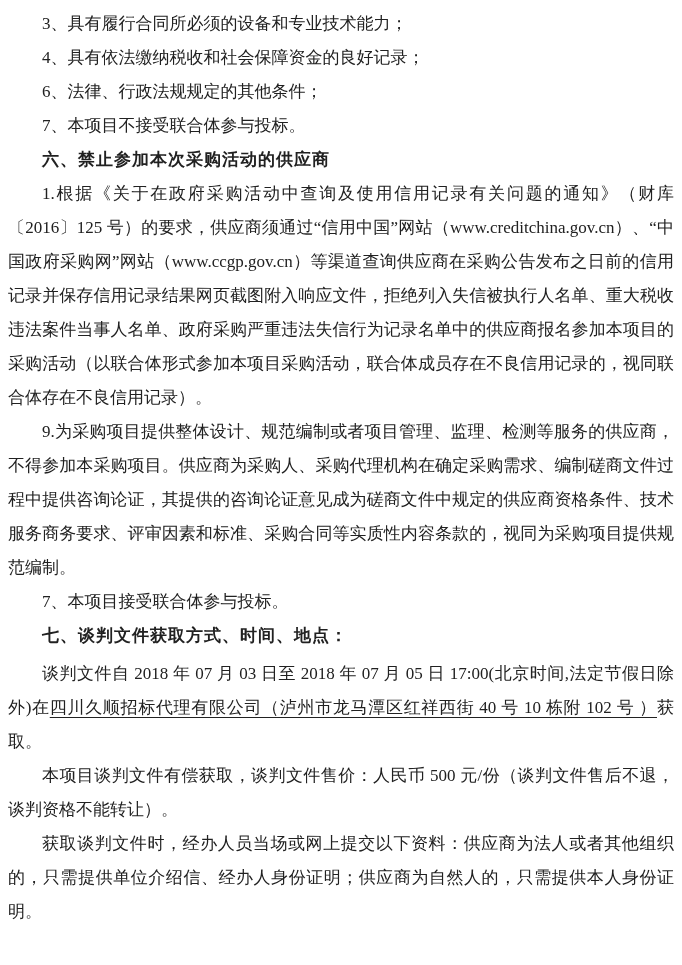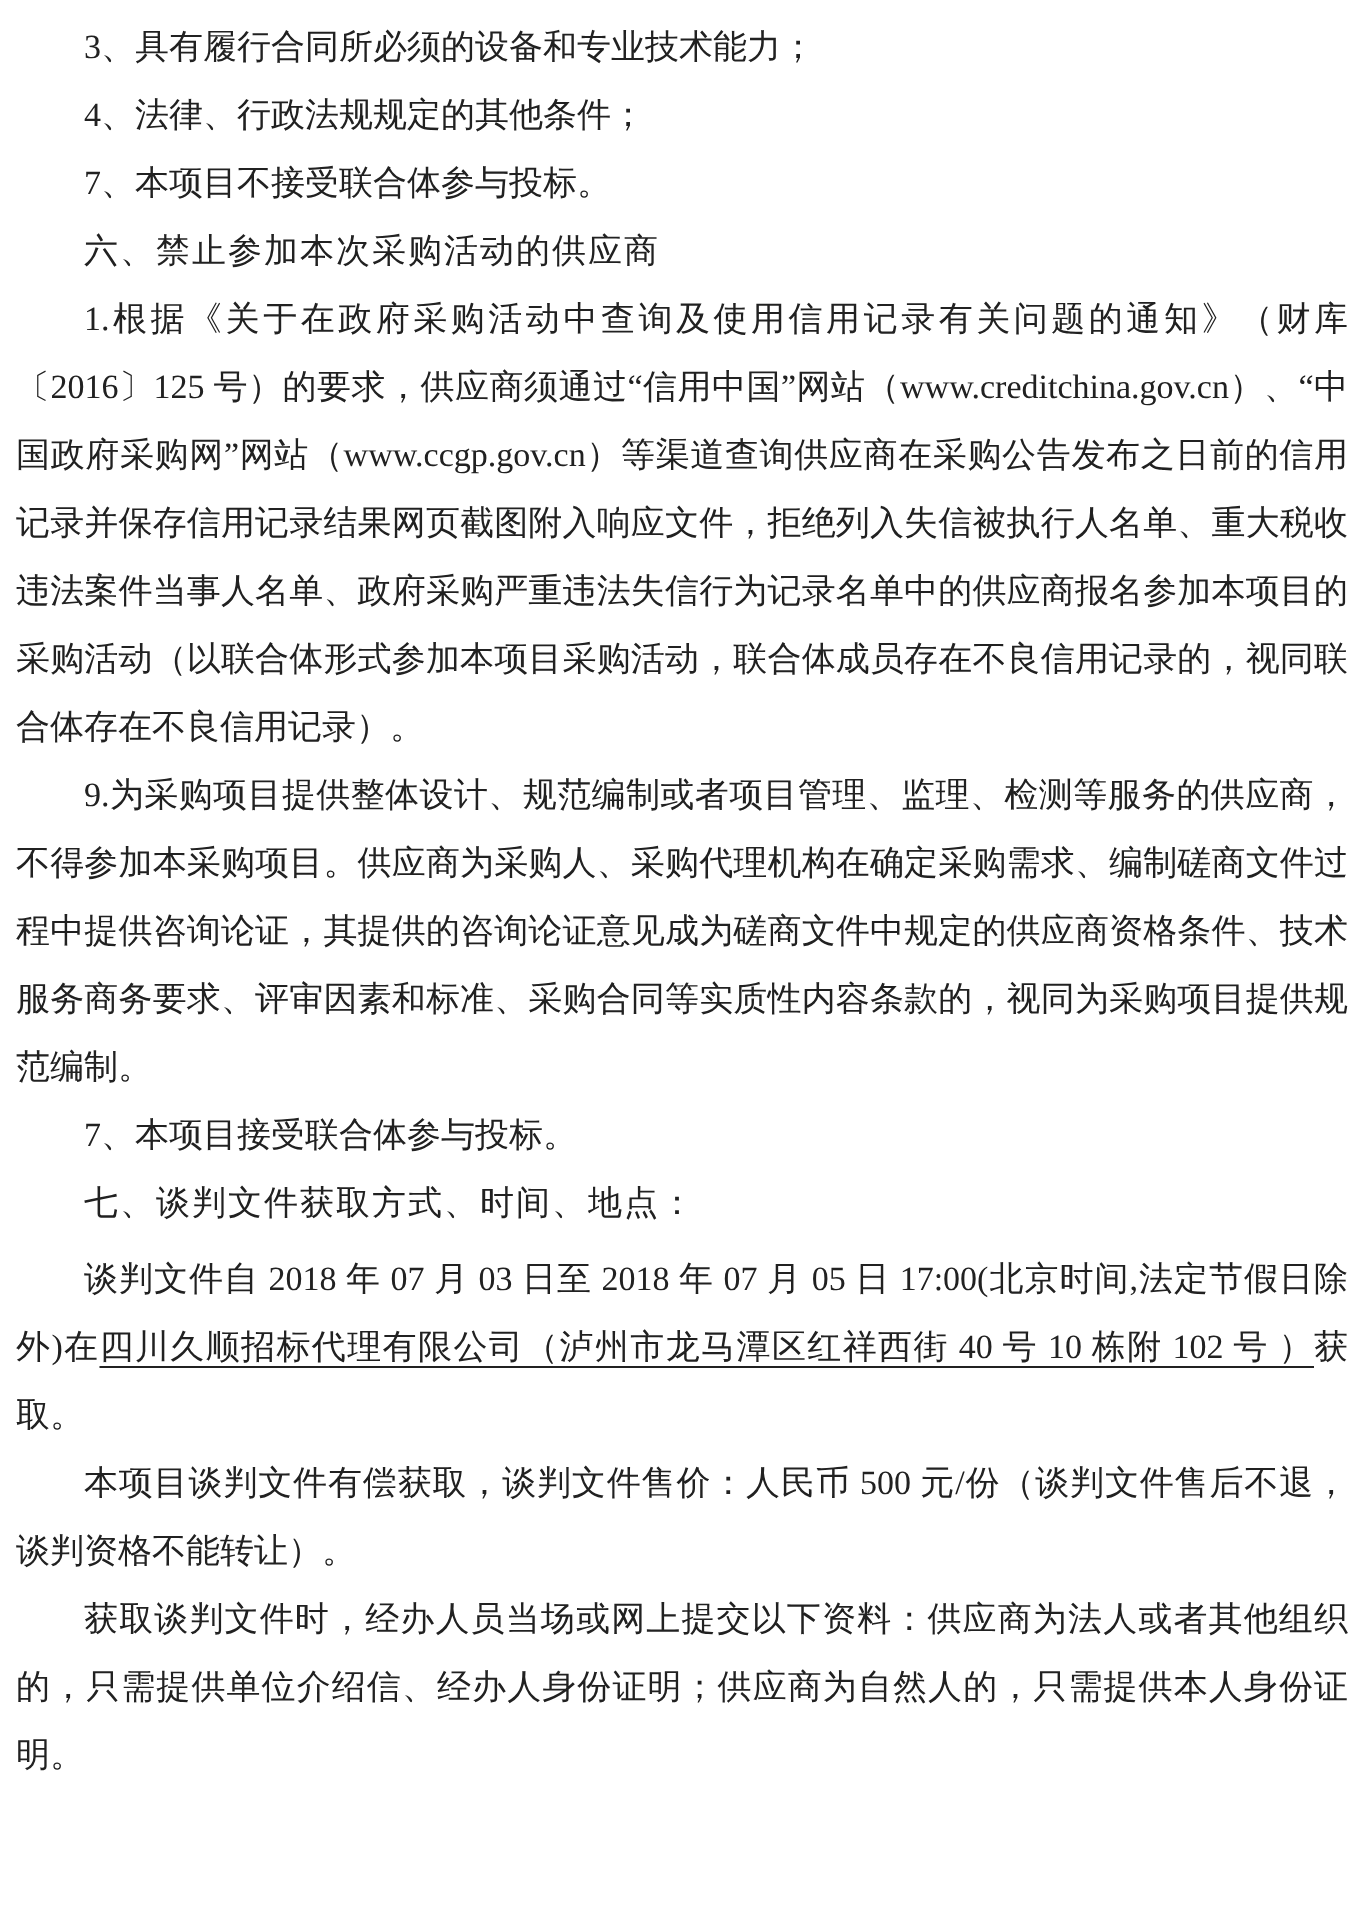--- a/index.html
+++ b/index.html
@@ -19,37 +19,38 @@
     line-height: 34px;
     padding: 7px 8px 0 8px;
     overflow: hidden;
   }
   .doc p {
     margin: 0;
     text-indent: 2em;
     text-align: justify;
   }
   .doc p.heading {
-    font-weight: normal;
+    font-weight: bold;
     font-family: "Liberation Sans", "DejaVu Sans", sans-serif;
     letter-spacing: 1px;
   }
   .doc span.u {
     text-decoration: underline;
     text-underline-offset: 4px;
   }
   .doc p.sp-sm { margin-top: 4px; }
 </style>
 </head>
 <body>
 
 <div class="page">
   <div class="doc">
       <p><span>3、具有履行合同所必须的设备和专业技术能力；</span></p>
-      <p><span>4、法律、行政法规规定的其他条件；</span></p>
+      <p><span>4、具有依法缴纳税收和社会保障资金的良好记录；</span></p>
+      <p><span>6、法律、行政法规规定的其他条件；</span></p>
       <p><span>7、本项目不接受联合体参与投标。</span></p>
       <p class="heading"><span>六、禁止参加本次采购活动的供应商</span></p>
       <p><span>1.根据《关于在政府采购活动中查询及使用信用记录有关问题的通知》（财库〔2016〕125 号）的要求，供应商须通过“信用中国”网站（www.creditchina.gov.cn）、“中国政府采购网”网站（www.ccgp.gov.cn）等渠道查询供应商在采购公告发布之日前的信用记录并保存信用记录结果网页截图附入响应文件，拒绝列入失信被执行人名单、重大税收违法案件当事人名单、政府采购严重违法失信行为记录名单中的供应商报名参加本项目的采购活动（以联合体形式参加本项目采购活动，联合体成员存在不良信用记录的，视同联合体存在不良信用记录）。</span></p>
       <p><span>9.为采购项目提供整体设计、规范编制或者项目管理、监理、检测等服务的供应商，不得参加本采购项目。供应商为采购人、采购代理机构在确定采购需求、编制磋商文件过程中提供咨询论证，其提供的咨询论证意见成为磋商文件中规定的供应商资格条件、技术服务商务要求、评审因素和标准、采购合同等实质性内容条款的，视同为采购项目提供规范编制。</span></p>
       <p><span>7、本项目接受联合体参与投标。</span></p>
       <p class="heading"><span>七、谈判文件获取方式、时间、地点：</span></p>
       <p class="sp-sm"><span>谈判文件自 2018 年 07 月 03 日至 2018 年 07 月 05 日 17:00(北京时间,法定节假日除外)在</span><span class="u">四川久顺招标代理有限公司（泸州市龙马潭区红祥西街 40 号 10 栋附 102 号 ）</span><span>获取。</span></p>
       <p><span>本项目谈判文件有偿获取，谈判文件售价：人民币 500 元/份（谈判文件售后不退，谈判资格不能转让）。</span></p>
       <p><span>获取谈判文件时，经办人员当场或网上提交以下资料：供应商为法人或者其他组织的，只需提供单位介绍信、经办人身份证明；供应商为自然人的，只需提供本人身份证明。</span></p>
     </div>

